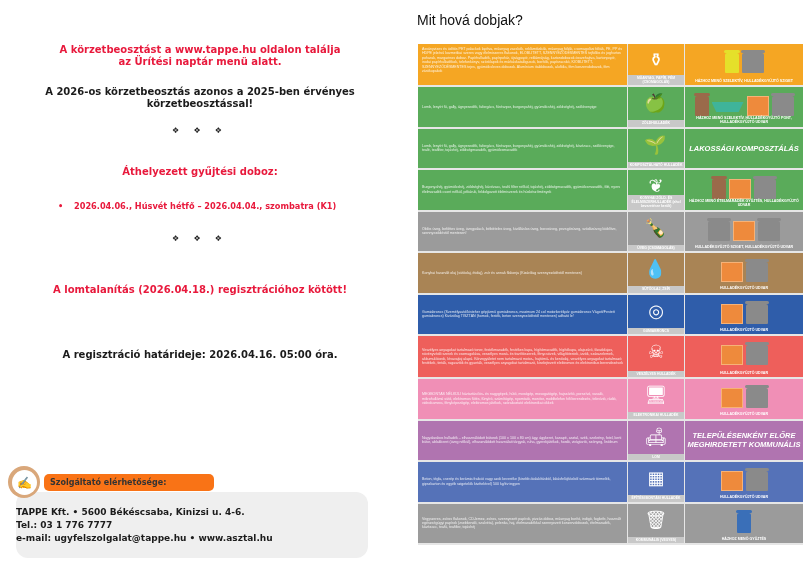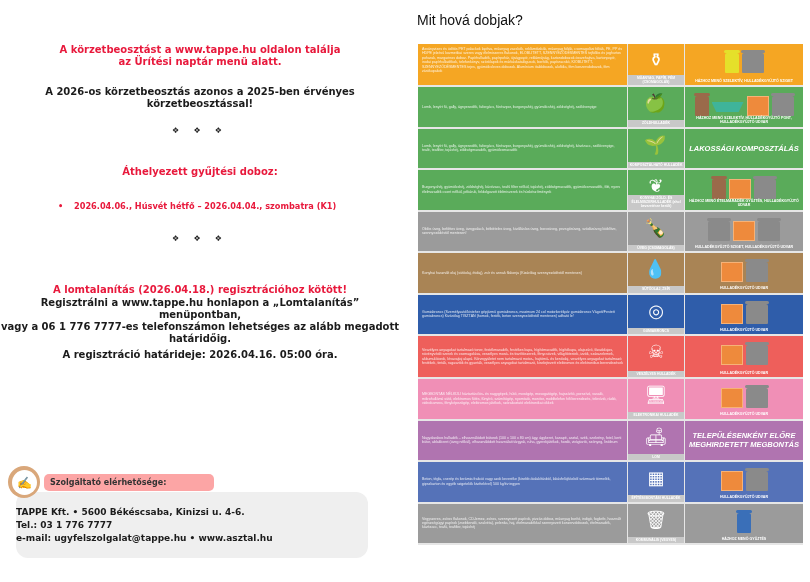--- a/index.html
+++ b/index.html
@@ -10,21 +10,21 @@
   .left { position: absolute; left: 0; top: 0; width: 400px; height: 582px; }
   .ctext { position: absolute; left: 0; width: 400px; text-align: center; font-family: "DejaVu Sans", sans-serif; font-weight: bold; font-size: 10px; line-height: 12px; }
   .red { color: #e8193c; }
   .dark { color: #1b1b1b; }
   .sep { position: absolute; left: 0; width: 400px; text-align: center; font-size: 8px; color: #222; letter-spacing: 6px; }
   .bullet-line { position: absolute; left: 58px; width: 330px; font-family: "DejaVu Sans", sans-serif; font-weight: bold; font-size: 8.2px; color: #e8193c; }
   .bullet-line .dot { display: inline-block; width: 16px; }
 
   .contact { position: absolute; left: 16px; top: 492px; width: 352px; height: 66px; background: #efefef; border-radius: 12px; }
   .contact-lines { position: absolute; left: 0; top: 14px; width: 100%; text-align: left; font-family: "DejaVu Sans", sans-serif; font-weight: bold; font-size: 9px; line-height: 13px; color: #1c1c1c; }
-  .contact-head { position: absolute; left: 44px; top: 474px; width: 170px; height: 17px; background: #fca5a5; border-radius: 5px; font-family: "DejaVu Sans", sans-serif; font-weight: bold; font-size: 8px; color: #333; line-height: 17px; padding-left: 6px; }
+  .contact-head { position: absolute; left: 44px; top: 474px; width: 170px; height: 17px; background: #f97316; border-radius: 5px; font-family: "DejaVu Sans", sans-serif; font-weight: bold; font-size: 8px; color: #333; line-height: 17px; padding-left: 6px; }
   .contact-icon-wrap { position: absolute; left: 8px; top: 466px; width: 32px; height: 32px; border-radius: 50%; background: #d9a77a; }
   .contact-icon { position: absolute; left: 12px; top: 470px; width: 25px; height: 25px; border-radius: 50%; background: #fff; display: flex; align-items: center; justify-content: center; font-size: 12px; color: #555; }
 
   
   .right { position: absolute; left: 405px; top: 0; width: 405px; height: 582px; }
   .title { position: absolute; left: 12px; top: 12px; font-family: "Liberation Sans", sans-serif; font-weight: normal; font-size: 14px; color: #111; }
   .table { position: absolute; left: 13px; top: 44px; width: 385px; }
   .row { position: relative; display: flex; height: 41.5px; border-bottom: 2px solid #e6e6e6; }
   .row.tall { height: 43px; }
   .cell-desc { width: 210px; padding: 3px 4px; font-size: 3.6px; line-height: 4.4px; color: rgba(255,255,255,0.85); border-right: 1px solid #e6e6e6; display: flex; align-items: center; }
@@ -52,25 +52,20 @@
     <div>az Ürítési naptár menü alatt.</div>
   </div>
   <div class="ctext dark" style="top:86px;">A 2026-os körzetbeosztás azonos a 2025-ben érvényes körzetbeosztással!</div>
   <div class="sep" style="top:126px;">❖ ❖ ❖</div>
 
   <div class="ctext red" style="top:166px;">Áthelyezett gyűjtési doboz:</div>
   <div class="bullet-line" style="top:201px;"><span class="dot">•</span><span>2026.04.06., Húsvét hétfő – 2026.04.04., szombatra (K1)</span></div>
   <div class="sep" style="top:234px;">❖ ❖ ❖</div>
 
   <div class="ctext red" style="top:270px;margin-top:14px;">A lomtalanítás (2026.04.18.) regisztrációhoz kötött!</div>
-  <div class="ctext dark" style="top:297px;">
-    <div>Regisztrálni a www.tappe.hu honlapon a „Lomtalanítás” menüpontban,</div>
-    <div>vagy a 06 1 776 7777-es telefonszámon lehetséges az alább megadott</div>
-    <div>határidőig.</div>
-  </div>
   <div class="ctext dark" style="top:349px;">A regisztráció határideje: 2026.04.16. 05:00 óra.</div>
 
   <div class="contact">
     <div class="contact-lines">
       <div>TAPPE Kft. • 5600 Békéscsaba, Kinizsi u. 4-6.</div>
       <div>Tel.: 03 1 776 7777</div>
       <div>e-mail: ugyfelszolgalat@tappe.hu • www.asztal.hu</div>
     </div>
   </div>
   <div class="contact-icon-wrap"></div>
@@ -207,21 +202,21 @@
           <div class="dlbl">HULLADÉKGYŰJTŐ UDVAR</div>
         </div>
       </div>
       <div class="row" style="background: rgb(176, 116, 176);">
         <div class="cell-desc">Nagydarabos hulladék – elhasználódott bútorok (100 x 100 x 80 cm) ágy, ágykeret, kanapé, asztal, szék, szekrény, fotel, kerti bútor, ablakkeret (üveg nélkül), elhasználódott használati tárgyak, ruha, gyerekjátékok, hordó, virágtartó, szőnyeg, linóleum</div>
         <div class="cell-type">
           <div class="ico">🛋</div>
           <div class="lbl">LOM</div>
         </div>
         <div class="cell-dest">
-          <div class="big">TELEPÜLÉSENKÉNT ELŐRE MEGHIRDETETT MEGBONTÁS</div>
+          <div class="big">TELEPÜLÉSENKÉNT ELŐRE MEGHIRDETETT KOMMUNÁLIS</div>
         </div>
       </div>
       <div class="row" style="background: rgb(85, 114, 184);">
         <div class="cell-desc">Beton, tégla, cserép és kerámia frakció vagy azok keveréke (kisebb átalakításból, lakásfelújításból származó törmelék, gipszkarton és egyéb szigetelők kivételével) 500 kg/év ingyen</div>
         <div class="cell-type">
           <div class="ico">▦</div>
           <div class="lbl">ÉPÍTÉSI BONTÁSI HULLADÉK</div>
         </div>
         <div class="cell-dest">
           <div class="bins">

